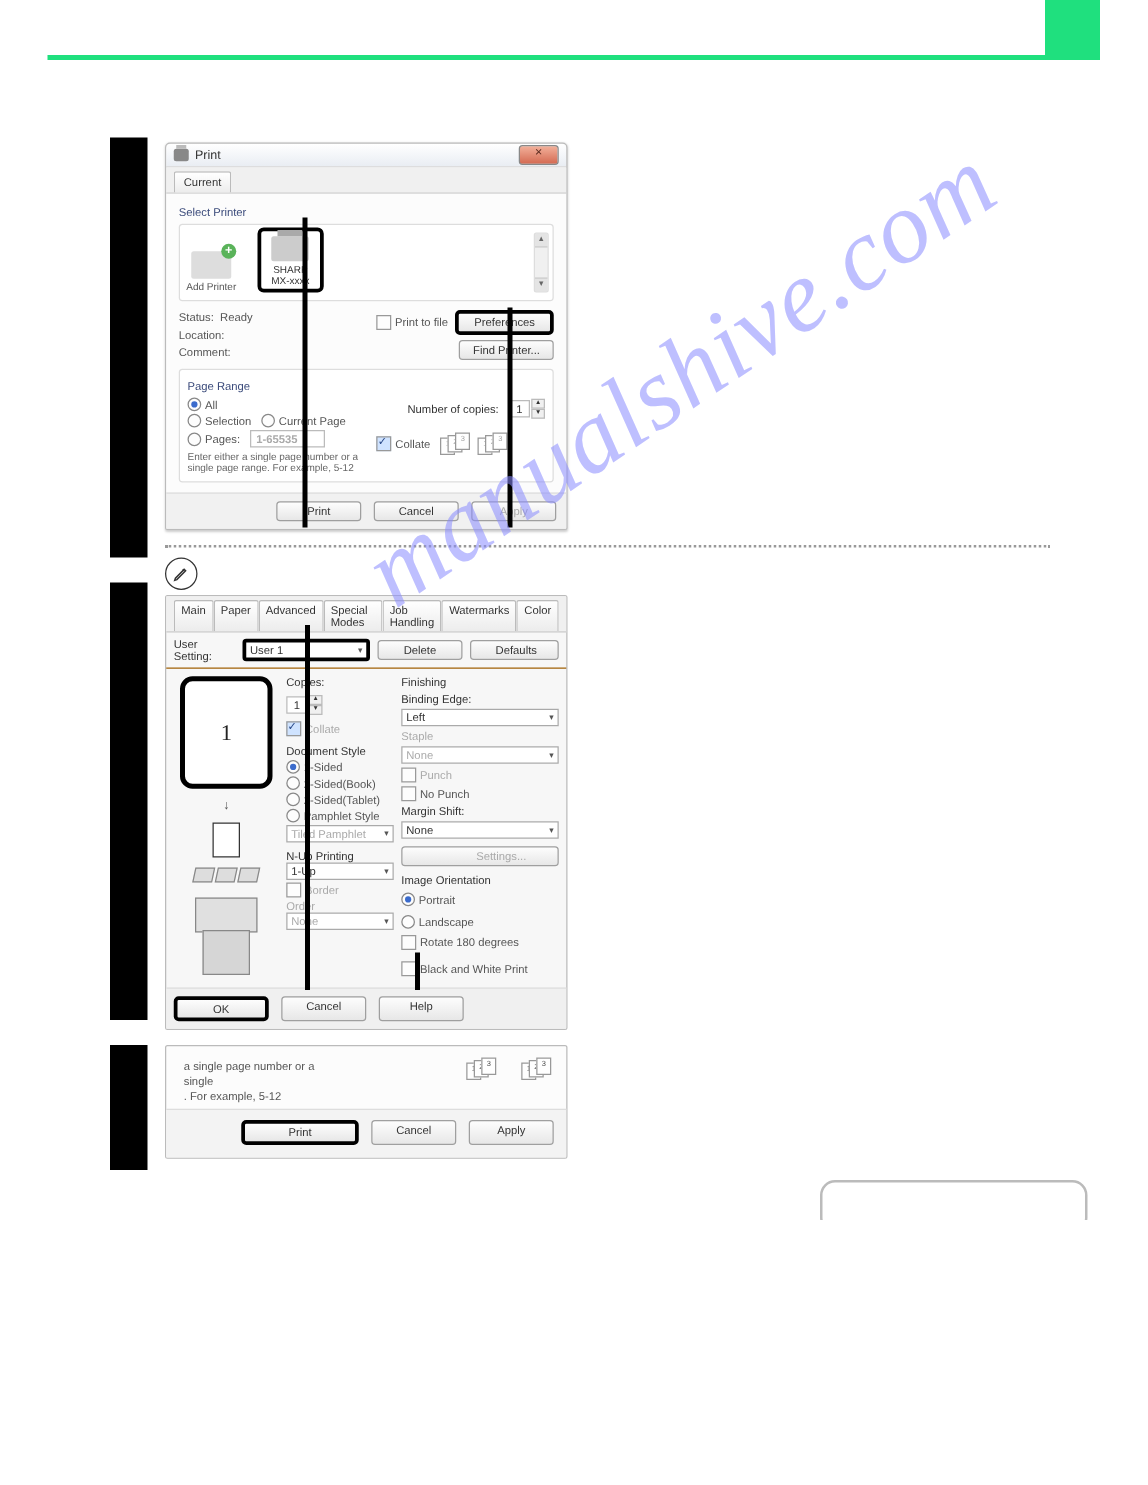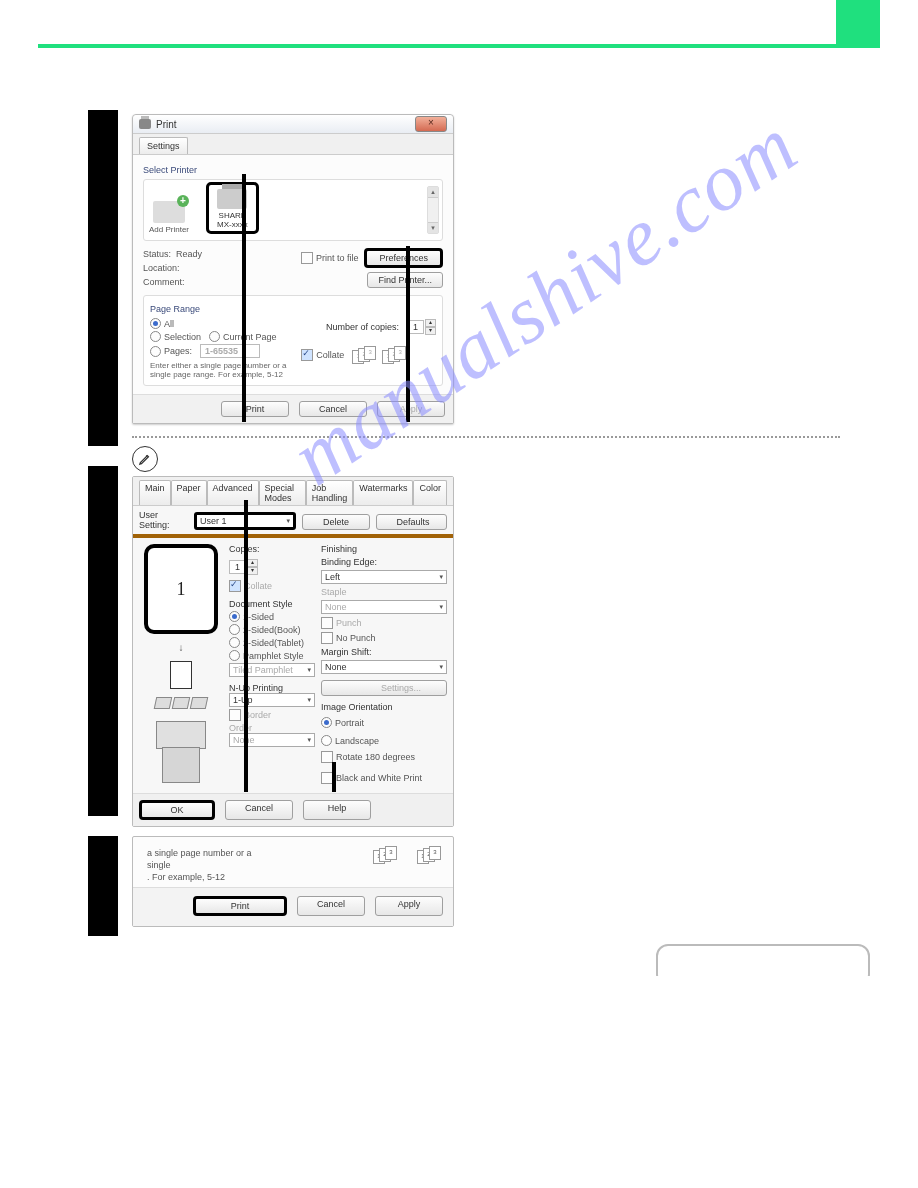--- a/index.html
+++ b/index.html
@@ -168,21 +168,21 @@
   .preview-pages .m{width:14px;height:10px;border:1px solid #888;background:#ddd;transform:skewX(-12deg);}
   .printer-drawing{width:70px;height:70px;position:relative;}
   .printer-drawing::before{content:'';position:absolute;left:10px;top:4px;width:48px;height:26px;border:1px solid #888;background:#e0e0e0;}
   .printer-drawing::after{content:'';position:absolute;left:16px;top:30px;width:36px;height:34px;border:1px solid #888;background:#d6d6d6;}
   .mid-col{flex:1;display:flex;flex-direction:column;gap:3px;}
   .mid-col .group{margin-bottom:3px;}
   .select{border:1px solid #aaa;background:#fff;padding:1px 3px;font-size:9px;display:flex;justify-content:space-between;align-items:center;min-width:70px;}
   .select .caret{font-size:7px;color:#555;}
   .select.heavy{border:3px solid #000;border-radius:3px;gap:20px;}
   .right-col{flex:1;display:flex;flex-direction:column;gap:3px;}
-  .user-row{display:flex;align-items:flex-end;gap:6px;padding:4px 6px;border-bottom:4px solid #a16207;}
+  .user-row{display:flex;align-items:center;gap:6px;padding:4px 6px;border-bottom:1px solid #a16207;}
   .prefs-bottom{display:flex;justify-content:flex-start;gap:10px;padding:6px;border-top:1px solid #ddd;background:#f0f0f0;}
 
   .step3-dialog{background:#fcfcfc;border:1px solid #bbb;border-radius:2px;width:320px;}
   .step3-top{padding:10px 14px 4px;display:flex;justify-content:space-between;align-items:flex-start;font-size:9px;color:#555;}
   .step3-top .left-text{max-width:130px;line-height:12px;}
   .step3-btns{display:flex;justify-content:flex-end;gap:10px;padding:8px 10px 10px;border-top:1px solid #ddd;background:#f3f3f3;}
 
   .contents-btn{
     position:absolute; right:-30px; bottom:-50px;
     width:210px;height:38px;border:2px solid #bbb;border-radius:12px;background:#fff;
@@ -223,21 +223,21 @@
     <div class="step-body" style="padding-top:4px;">
       <div class="dialog" style="width:320px;">
         <div class="titlebar">
           <div class="title-left">
             <span class="printer-ico"></span>
             <span>Print</span>
           </div>
           <div class="x-btn">×</div>
         </div>
         <div class="tabs">
-          <div class="tab">Settings</div>
+          <div class="tab">Current</div>
         </div>
         <div class="d-content">
           <div class="group-title">Select Printer</div>
           <div class="printers-row">
             <div class="add-printer-icon">
               <div class="add-printer-shape"></div>
               <div>Add Printer</div>
             </div>
             <div class="sel-printer-box">
               <div class="sel-printer-shape"></div>

